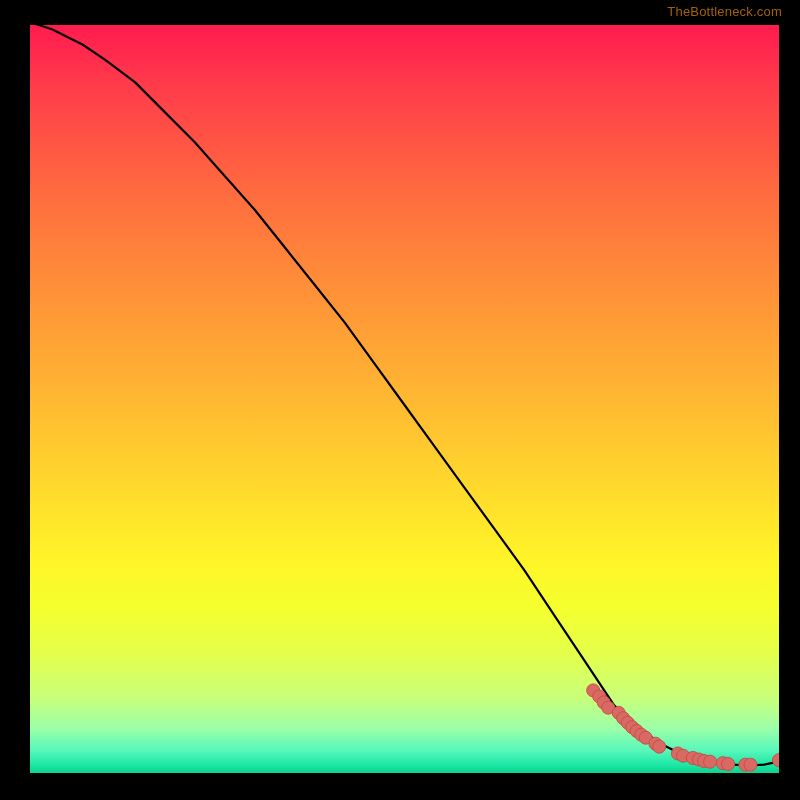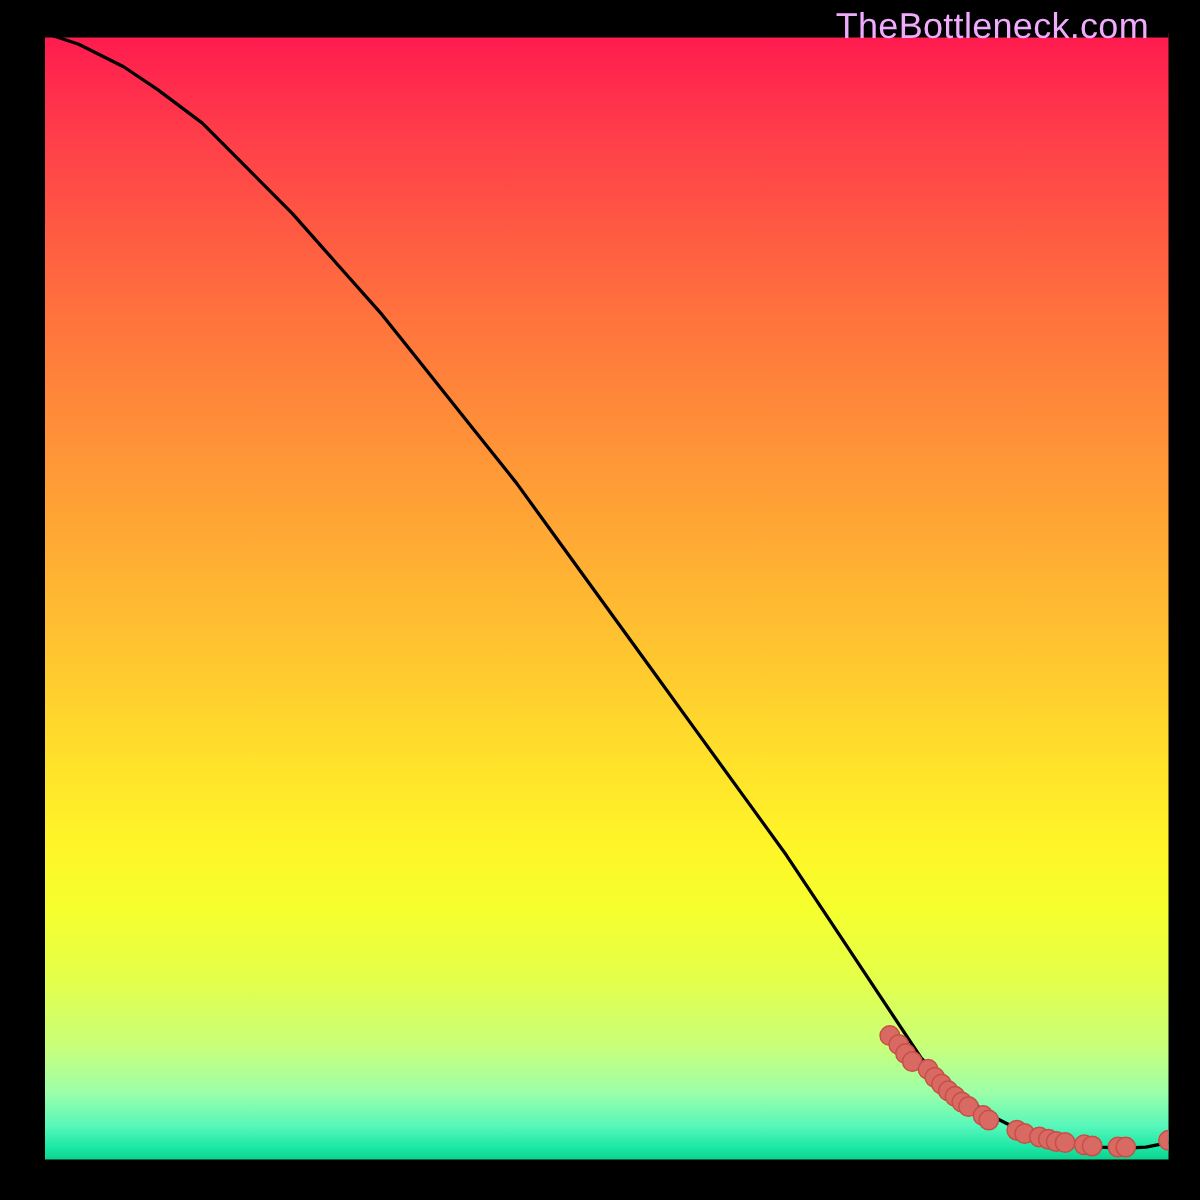--- a/index.html
+++ b/index.html
@@ -62,23 +62,23 @@
   svg.overlay {
     position: absolute;
     inset: 0;
     width: 100%;
     height: 100%;
   }
 
   .watermark {
     position: absolute;
     top: 4px;
-    right: 34px;
-    color: #f0abfc;
-    font-size: 24px;
+    right: 18px;
+    color: #a16207;
+    font-size: 13px;
     font-weight: 500;
     letter-spacing: 0.2px;
   }
 
   .curve {
     fill: none;
     stroke: #000;
     stroke-width: 2.2;
     stroke-linecap: round;
     stroke-linejoin: round;

